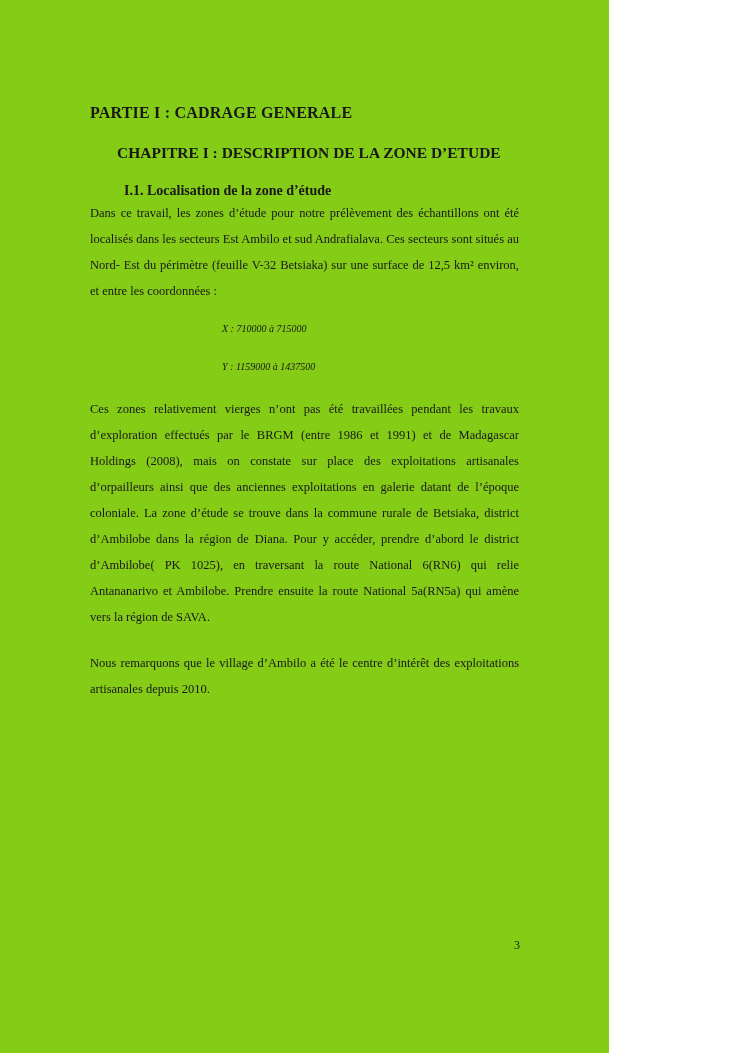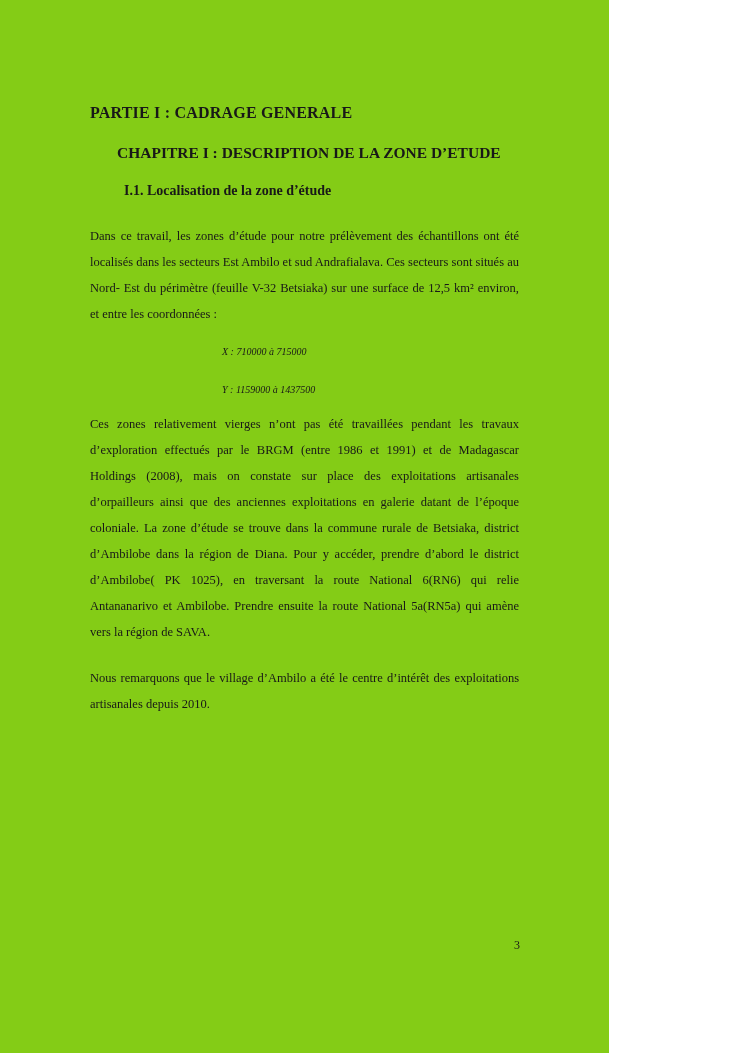--- a/index.html
+++ b/index.html
@@ -39,30 +39,30 @@
     font-weight: bold;
     margin: 21px 0 0 34px;
   }
   .body-para {
     font-size: 12.5px;
     line-height: 26px;
     text-align: justify;
     margin: 0;
   }
   .para-first {
-    margin-top: 24px;
+    margin-top: 1px;
   }
   .coord-line {
     font-size: 10px;
     line-height: 26px;
     margin: 12px 0 0 132px;
     font-style: italic;
   }
   .para-after-coords {
-    margin-top: 8px;
+    margin-top: 16px;
   }
   .para-last {
     margin-top: 20px;
   }
   .page-number {
     position: absolute;
     top: 938px;
     right: 89px;
     font-size: 12px;
     color: #181818;

